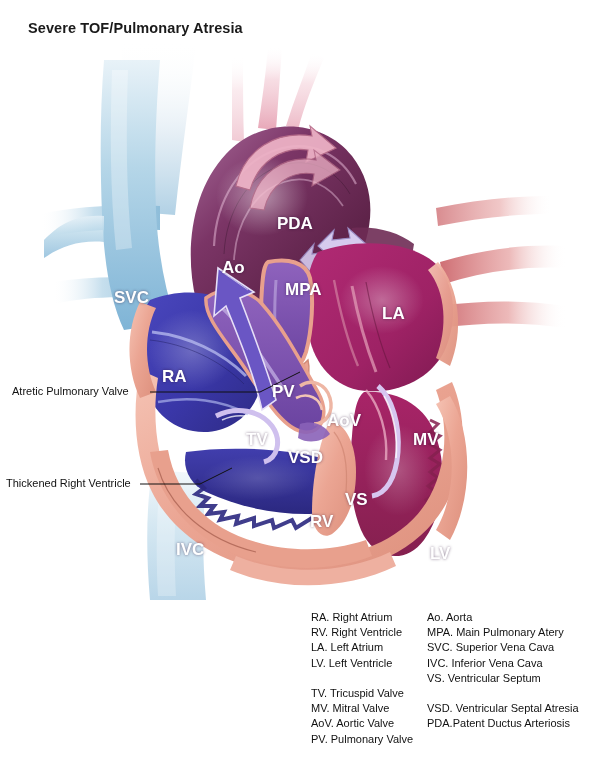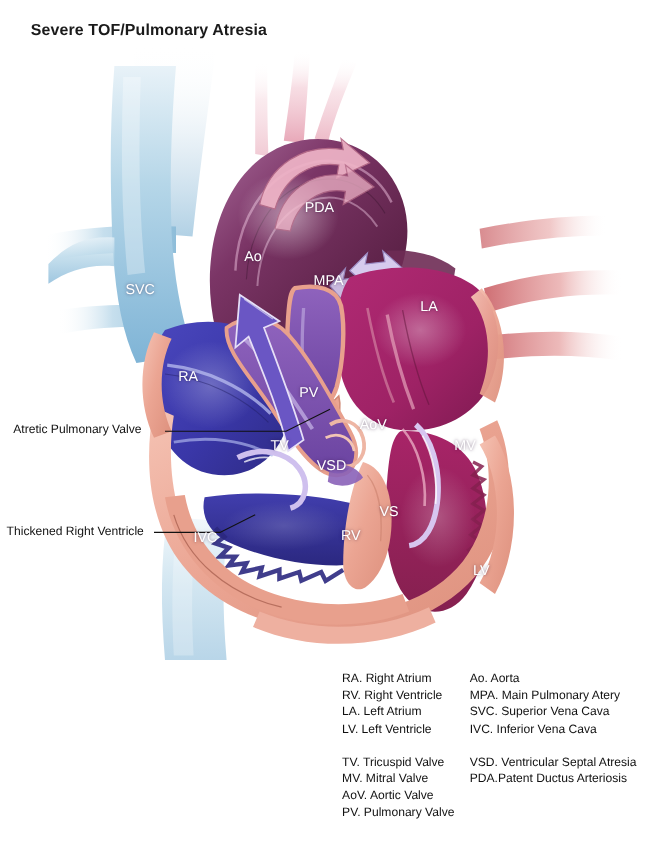--- a/index.html
+++ b/index.html
@@ -4,22 +4,22 @@
 <style>
   html,body{margin:0;padding:0;background:#ffffff;}
   body{width:600px;height:782px;position:relative;overflow:hidden;
        font-family:"Liberation Sans",sans-serif;}
   #stage{position:absolute;left:0;top:0;width:600px;height:782px;}
   svg#art{position:absolute;left:0;top:0;width:600px;height:782px;}
 
   .title{position:absolute;left:28px;top:20px;font-size:14.5px;font-weight:bold;
          color:#1a1a1a;letter-spacing:.1px;white-space:nowrap;}
 
-  .anat{position:absolute;font-size:13px;font-weight:normal;color:#ffffff;
-        white-space:nowrap;text-shadow:0 0 3px rgba(40,10,50,.55);}
+  .anat{position:absolute;font-size:17px;font-weight:bold;color:#ffffff;
+        white-space:nowrap;text-shadow:0 0 3px rgba(40,10,50,.55);margin-top:33px;}
 
   .callout{position:absolute;font-size:11px;color:#111;white-space:nowrap;}
 
   .legend{position:absolute;left:311px;top:610px;width:285px;
           font-size:11px;color:#111;line-height:15.2px;}
   .legend .cols{display:flex;}
   .legend .col{width:116px;}
   .legend .col.right{width:auto;}
   .legend .blank{height:15.2px;}
   .legend .row{white-space:nowrap;}
@@ -285,21 +285,21 @@
   <div class="anat" style="left:382px;top:271px">LA</div>
   <div class="anat" style="left:162px;top:334px">RA</div>
   <div class="anat" style="left:272px;top:349px">PV</div>
   <div class="anat" style="left:327px;top:378px">AoV</div>
   <div class="anat" style="left:246px;top:397px">TV</div>
   <div class="anat" style="left:413px;top:397px">MV</div>
   <div class="anat" style="left:288px;top:415px">VSD</div>
   <div class="anat" style="left:345px;top:457px">VS</div>
   <div class="anat" style="left:310px;top:479px">RV</div>
   <div class="anat" style="left:430px;top:511px">LV</div>
-  <div class="anat" style="left:176px;top:481px">IVC</div>
+  <div class="anat" style="left:176px;top:507px">IVC</div>
 
   <div class="callout" style="left:12px;top:385px">Atretic Pulmonary Valve</div>
   <div class="callout" style="left:6px;top:477px">Thickened Right Ventricle</div>
 
   <div class="legend">
     <div class="cols">
       <div class="col">
         <div class="row">RA. Right Atrium</div>
         <div class="row">RV. Right Ventricle</div>
         <div class="row">LA. Left Atrium</div>
@@ -308,20 +308,21 @@
         <div class="row">TV. Tricuspid Valve</div>
         <div class="row">MV. Mitral Valve</div>
         <div class="row">AoV.  Aortic Valve</div>
         <div class="row">PV. Pulmonary Valve</div>
       </div>
       <div class="col right">
         <div class="row">Ao. Aorta</div>
         <div class="row">MPA. Main Pulmonary Atery</div>
         <div class="row">SVC. Superior Vena Cava</div>
         <div class="row">IVC. Inferior Vena Cava</div>
+        <div class="row">VS. Ventricular Septum</div>
         <div class="blank"></div>
         <div class="row">VSD. Ventricular Septal Atresia</div>
         <div class="row">PDA.Patent Ductus Arteriosis</div>
       </div>
     </div>
   </div>
 
 </div>
 
 </body></html>

